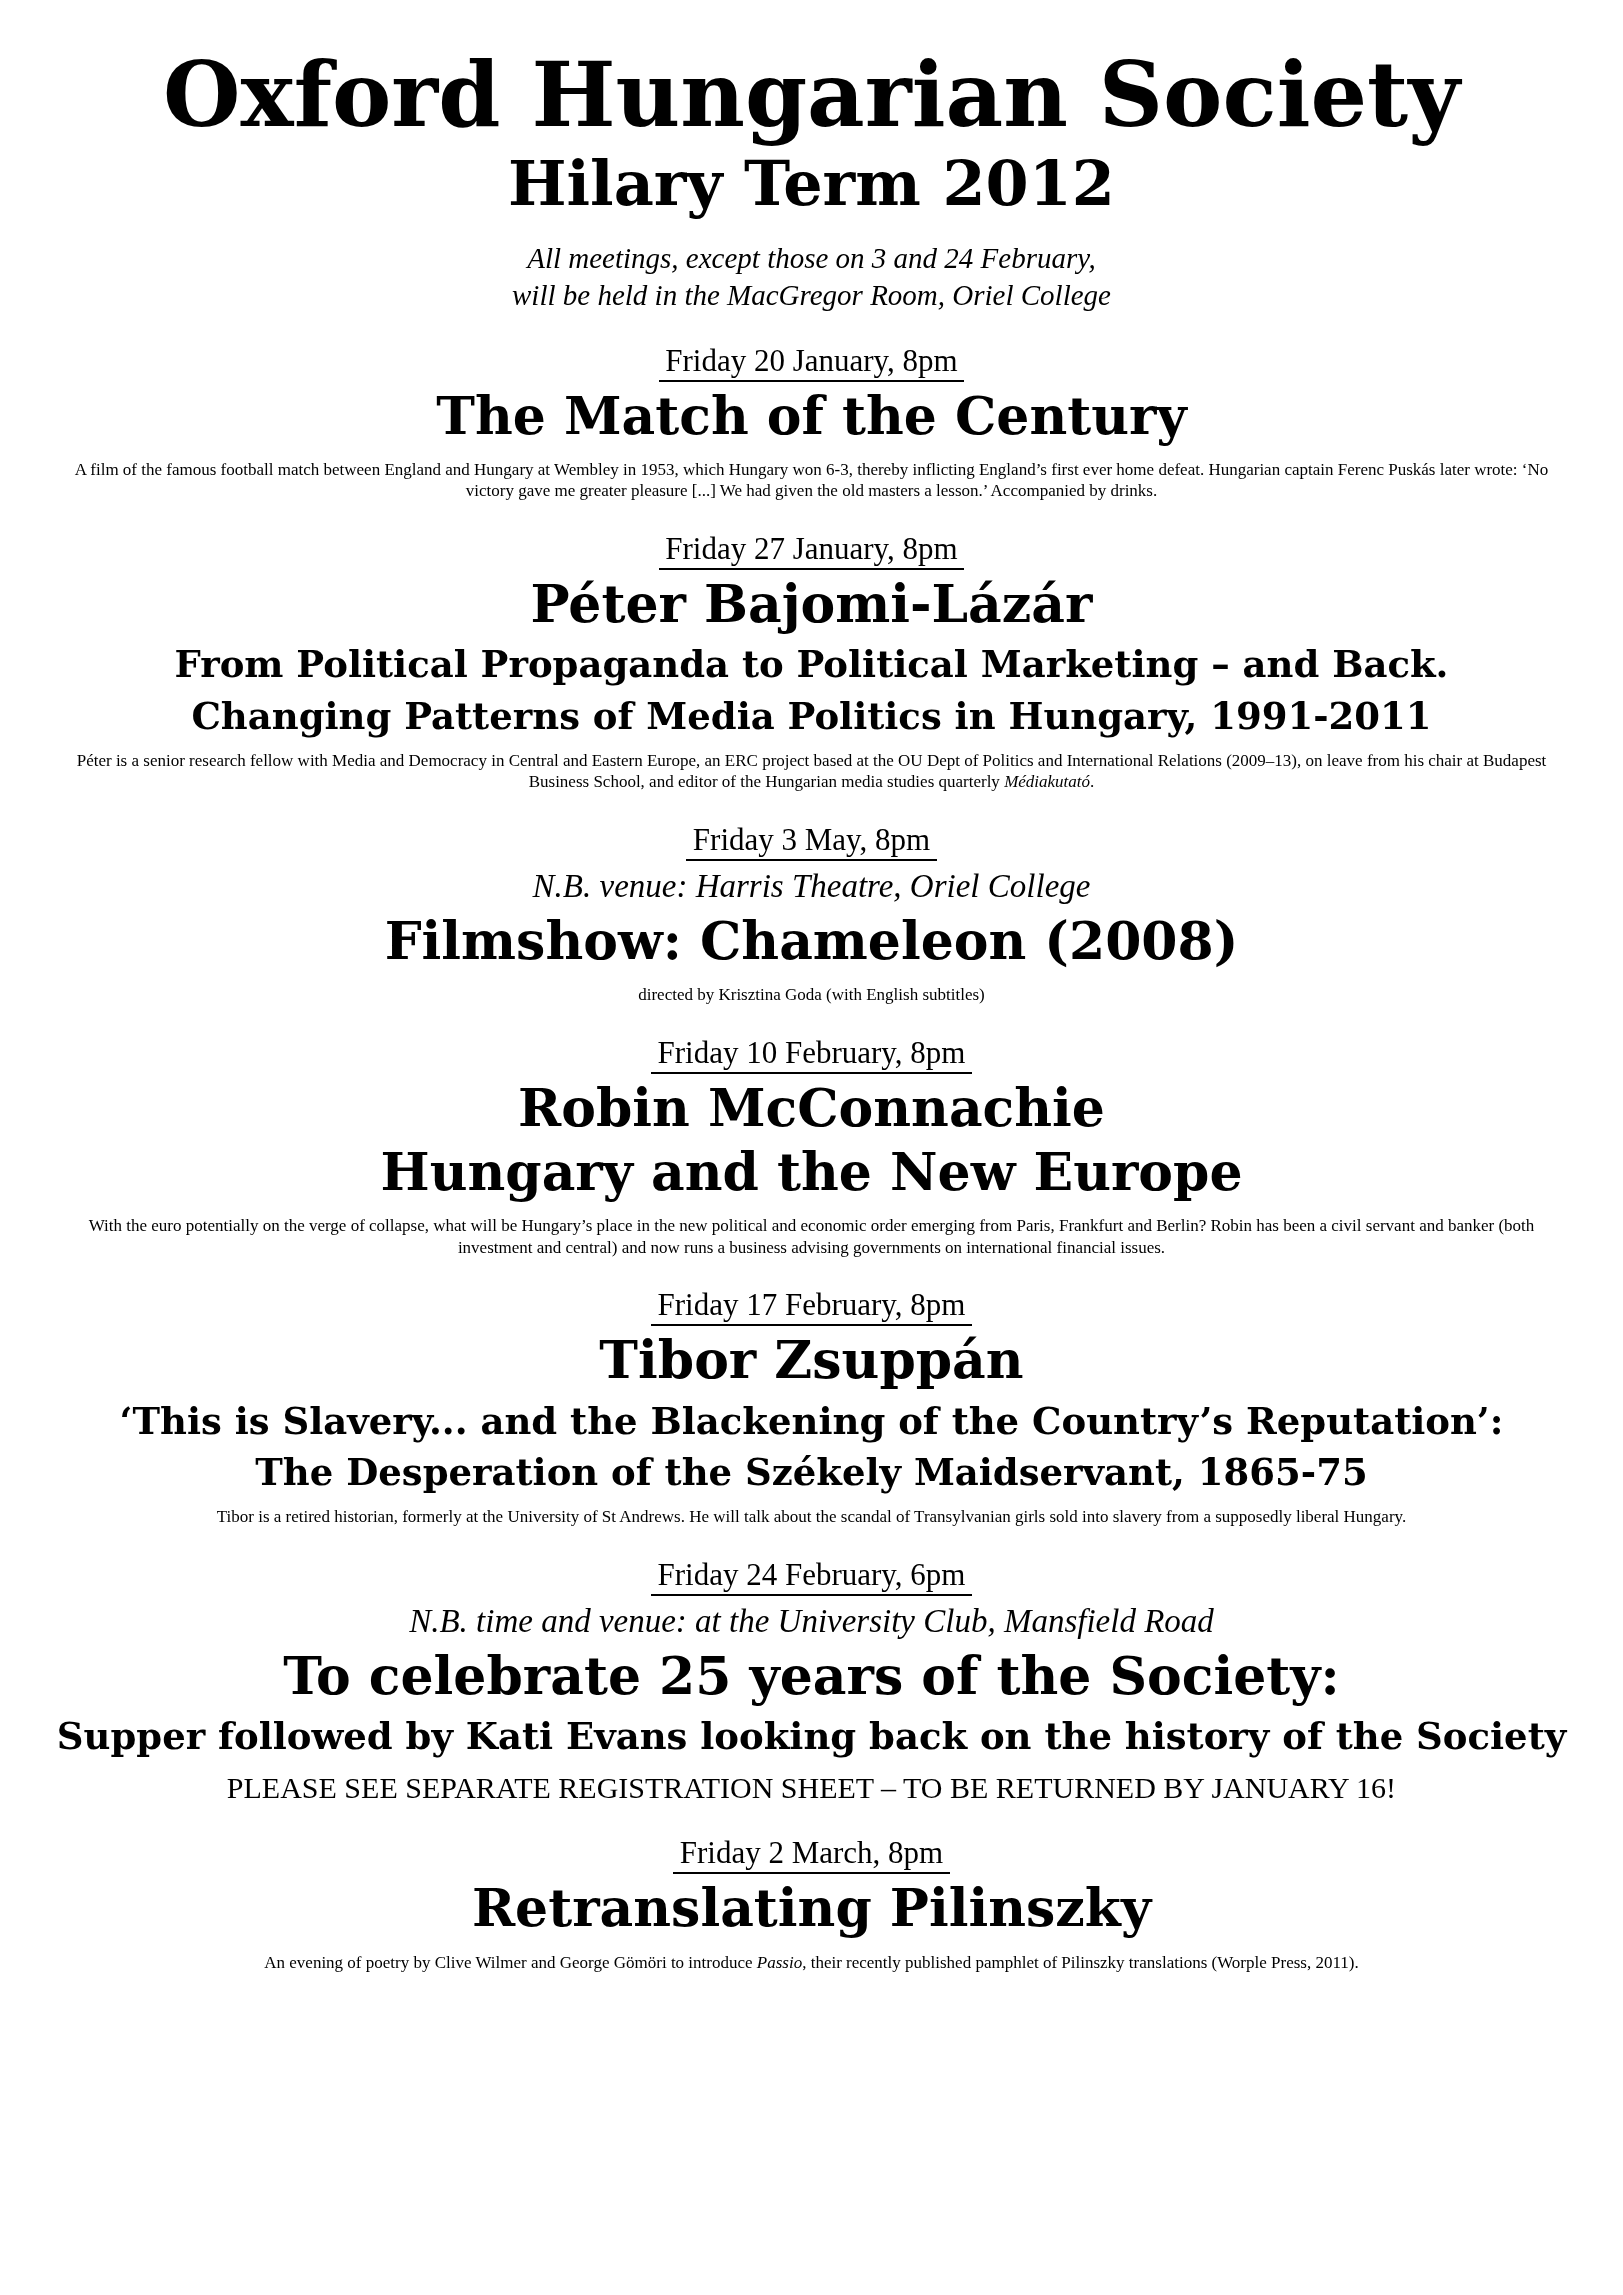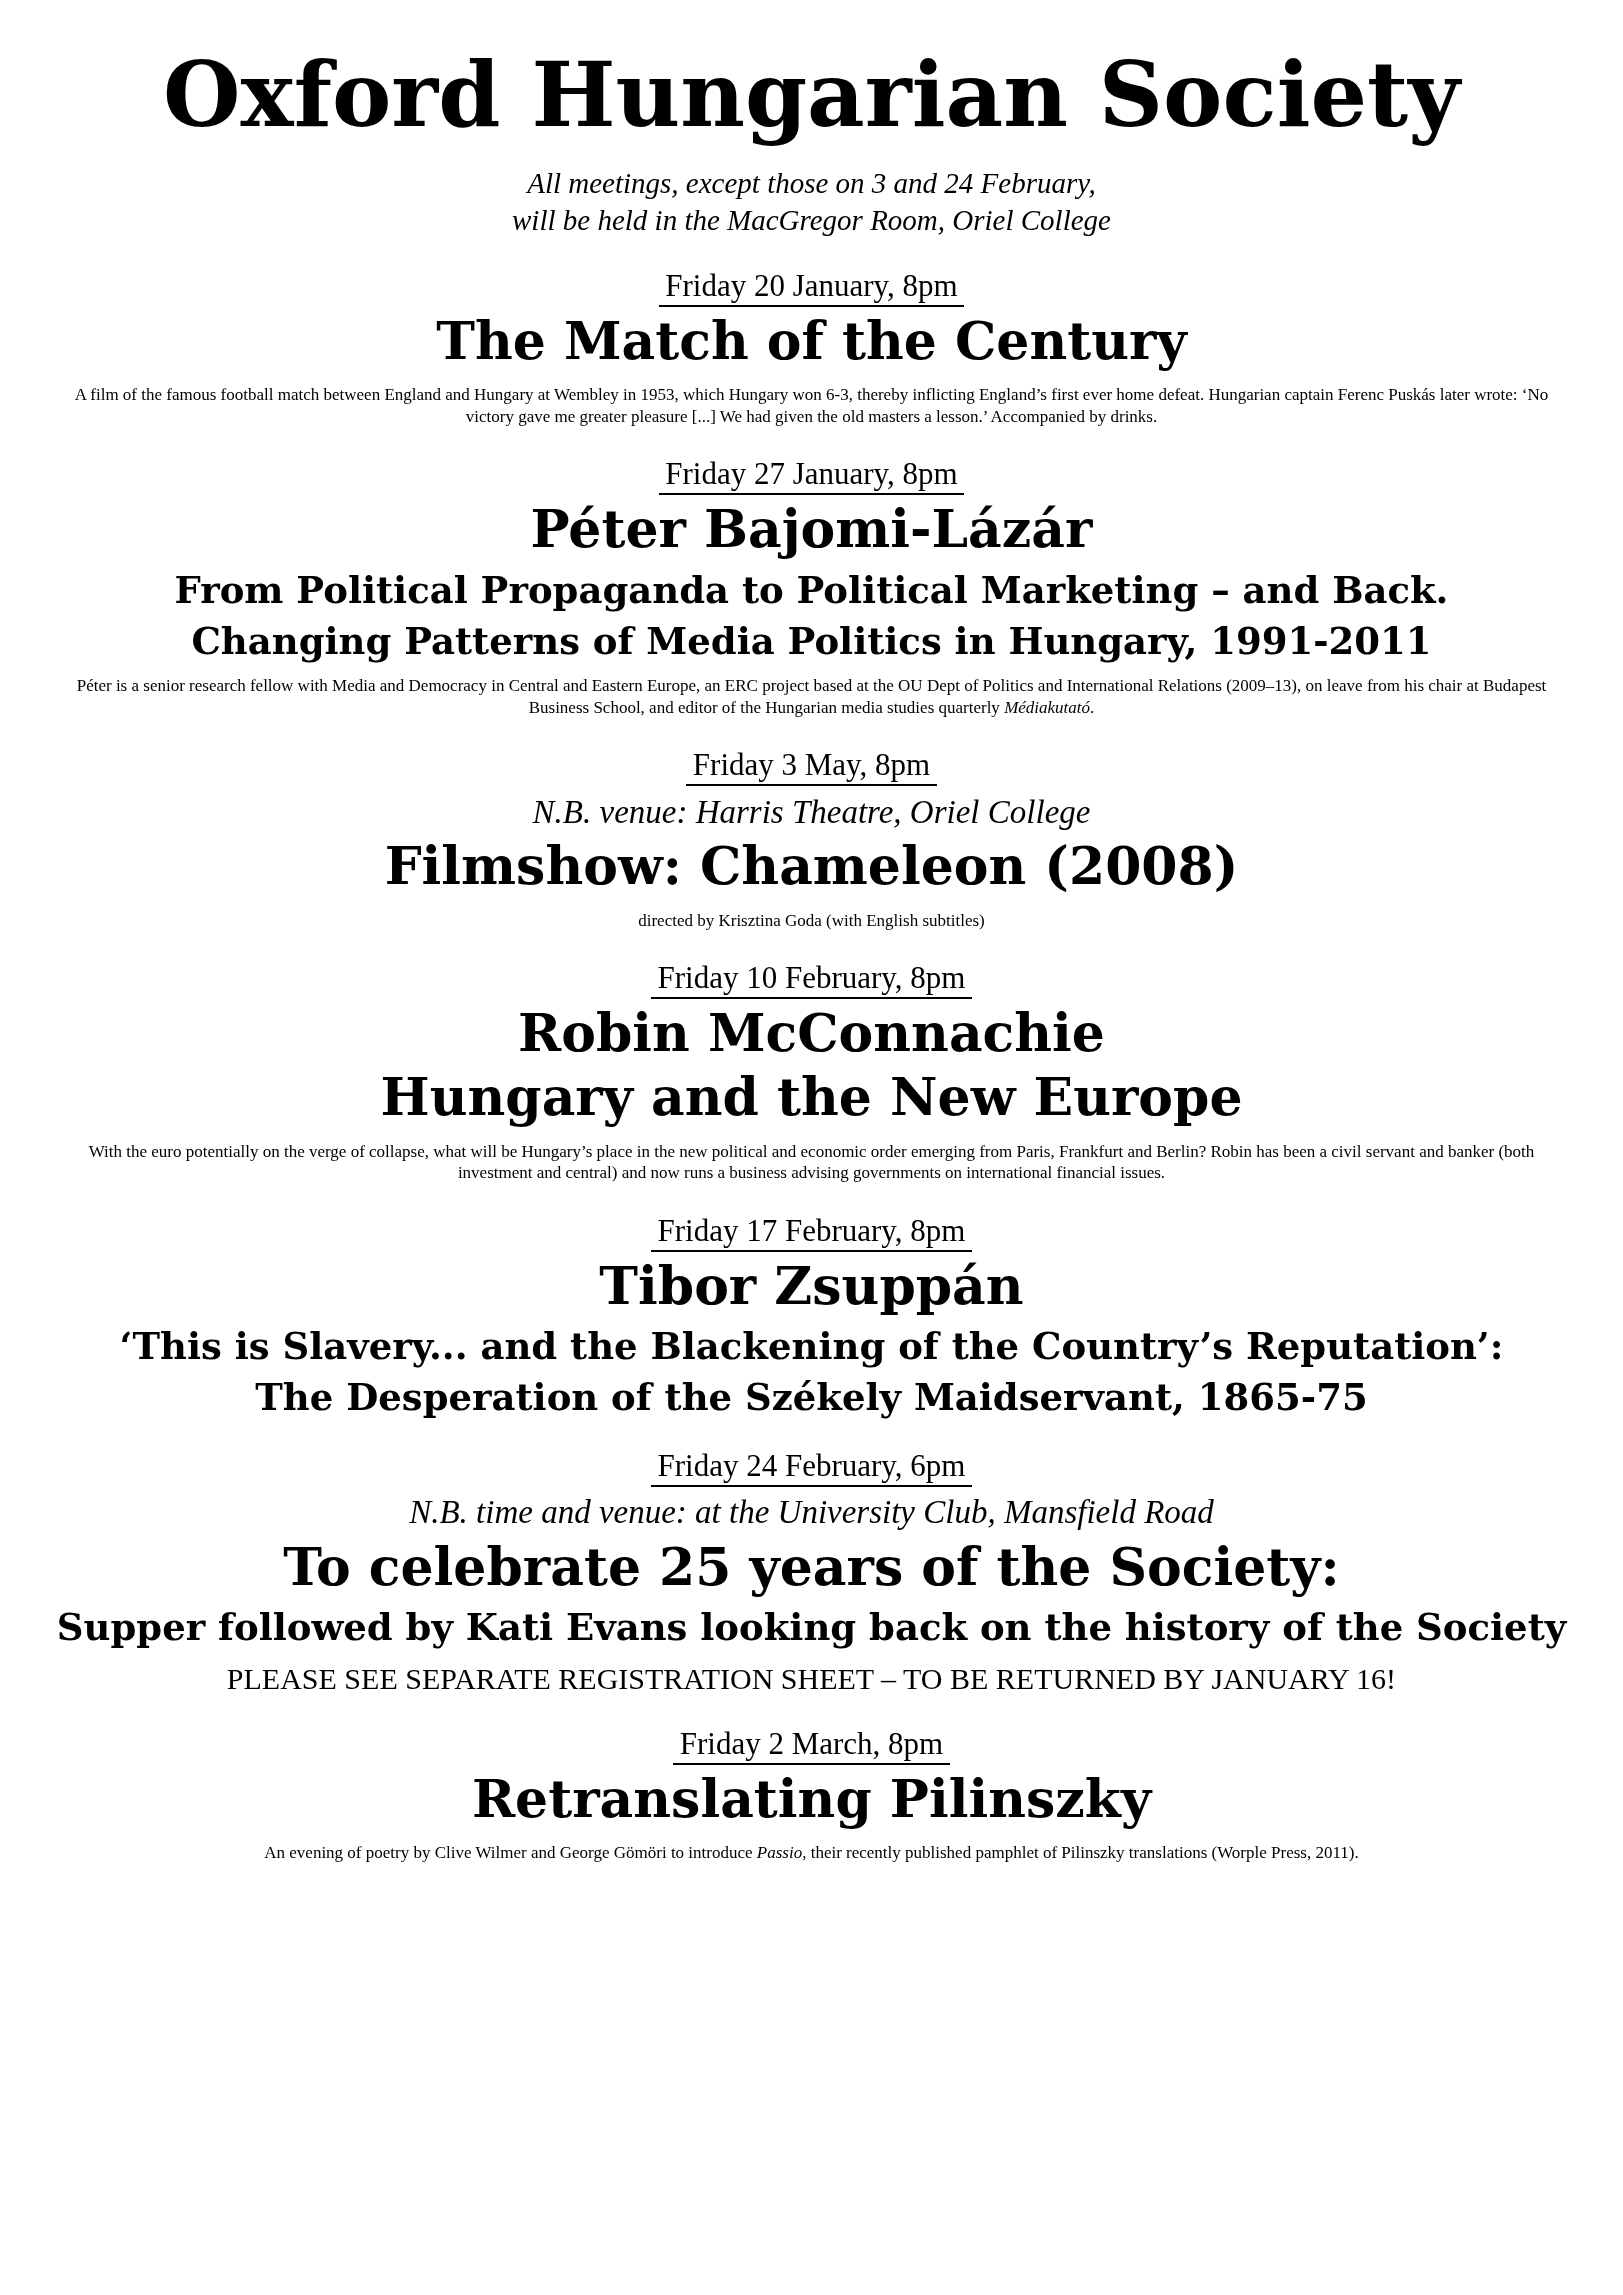--- a/index.html
+++ b/index.html
@@ -79,20 +79,21 @@
   }
   .desc em {
     font-style: italic;
   }
 </style>
 </head>
 <body>
 
 <div class="page">
   <div class="display page-title">Oxford Hungarian Society</div>
+  <div class="display page-subtitle">Hilary Term 2012</div>
   <div class="header-note">
     <div>All meetings, except those on 3 and 24 February,</div>
     <div>will be held in the MacGregor Room, Oriel College</div>
   </div>
 
   <div id="events">
       <section class="event">
         <div><span class="event-date">Friday 20 January, 8pm</span></div>
         <div class="display title-big">The Match of the Century</div>
         <p class="desc"><span>A film of the famous football match between England and Hungary at Wembley in 1953, which Hungary won 6-3, thereby inflicting England’s first ever home defeat. Hungarian captain Ferenc Puskás later wrote: ‘No victory gave me greater pleasure [...] We had given the old masters a lesson.’ Accompanied by drinks.</span></p>
@@ -114,20 +115,21 @@
         <div><span class="event-date">Friday 10 February, 8pm</span></div>
         <div class="display title-big">Robin McConnachie</div>
         <div class="display title-big">Hungary and the New Europe</div>
         <p class="desc"><span>With the euro potentially on the verge of collapse, what will be Hungary’s place in the new political and economic order emerging from Paris, Frankfurt and Berlin? Robin has been a civil servant and banker (both investment and central) and now runs a business advising governments on international financial issues.</span></p>
       </section>
       <section class="event">
         <div><span class="event-date">Friday 17 February, 8pm</span></div>
         <div class="display title-big">Tibor Zsuppán</div>
         <div class="display title-small">‘This is Slavery... and the Blackening of the Country’s Reputation’:</div>
         <div class="display title-small">The Desperation of the Székely Maidservant, 1865-75</div>
+        <p class="desc"><span>Tibor is a retired historian, formerly at the University of St Andrews. He will talk about the scandal of Transylvanian girls sold into slavery from a supposedly liberal Hungary.</span></p>
       </section>
       <section class="event">
         <div><span class="event-date">Friday 24 February, 6pm</span></div>
         <div class="venue-note">N.B. time and venue: at the University Club, Mansfield Road</div>
         <div class="display title-big">To celebrate 25 years of the Society:</div>
         <div class="display title-small">Supper followed by Kati Evans looking back on the history of the Society</div>
         <p class="desc caps"><span>PLEASE SEE SEPARATE REGISTRATION SHEET – TO BE RETURNED BY JANUARY 16!</span></p>
       </section>
       <section class="event">
         <div><span class="event-date">Friday 2 March, 8pm</span></div>

